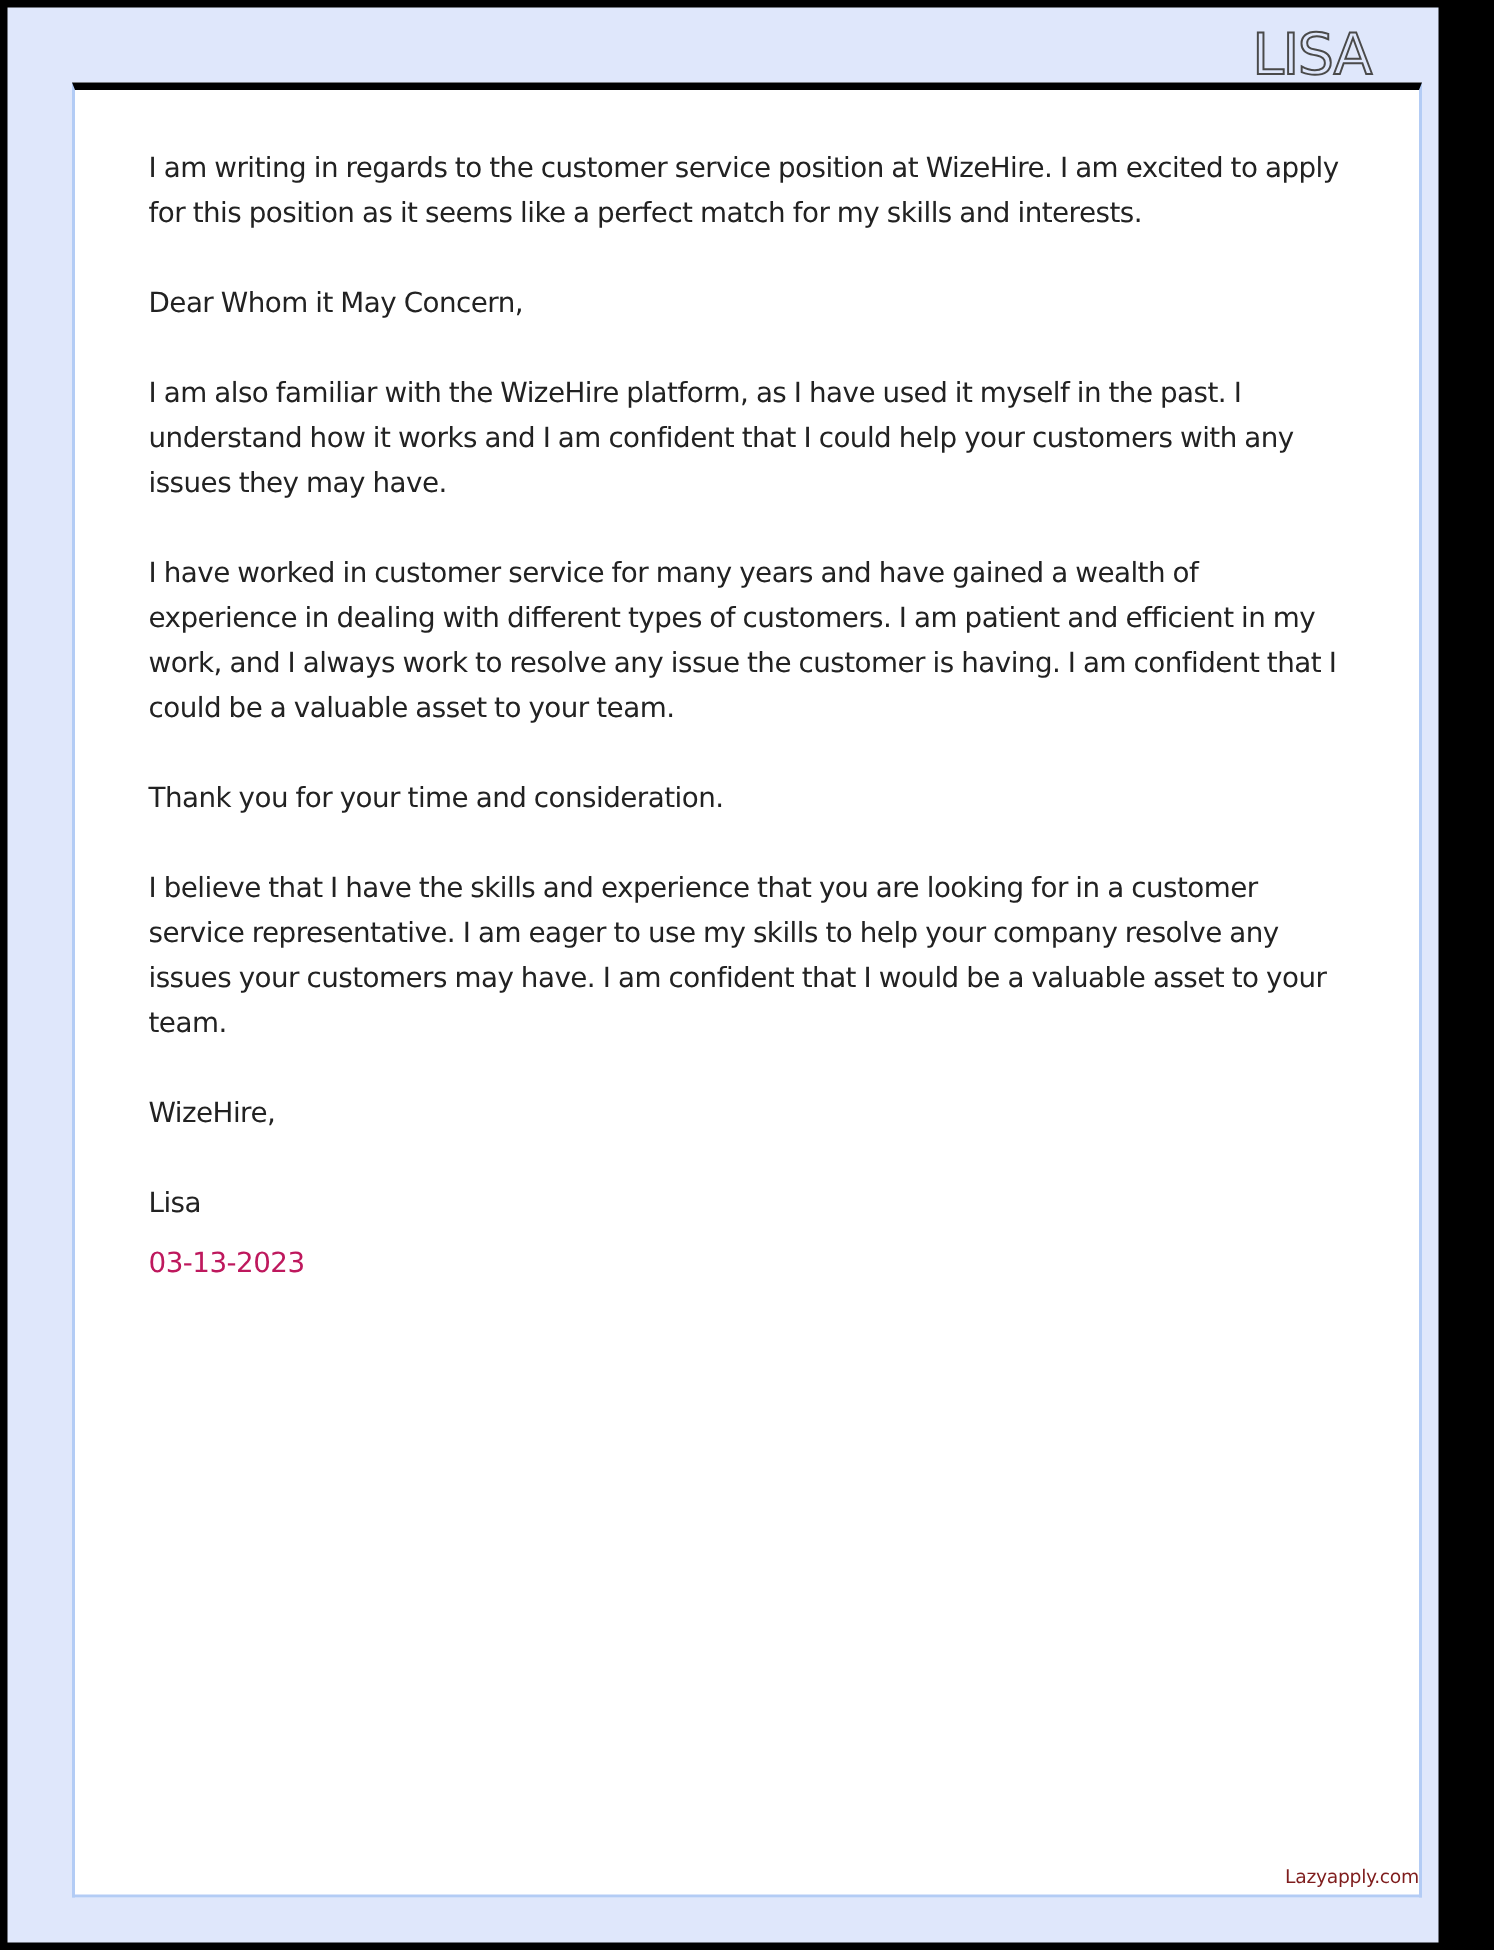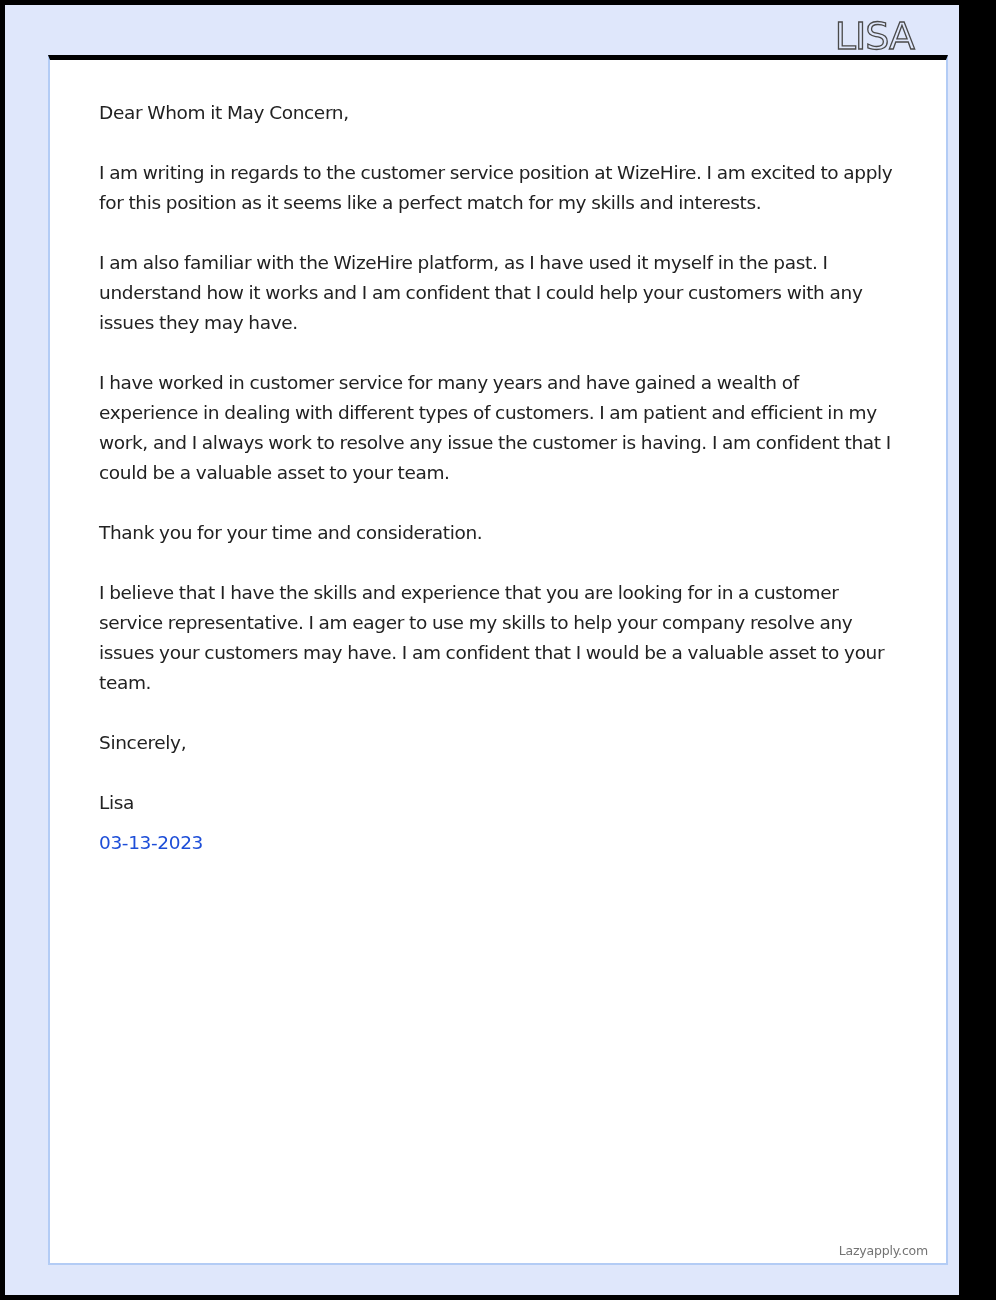--- a/index.html
+++ b/index.html
@@ -60,46 +60,46 @@
     .letter p {
       margin: 0 0 30px 0;
     }
     .letter p.signoff {
       margin-bottom: 30px;
     }
     .letter p.signature {
       margin-bottom: 10px;
     }
     .letter p.date {
-      color: #1d4ed8;
+      color: #be185d;
       margin: 0;
     }
     .footer-brand {
       position: absolute;
-      right: 18px;
+      right: 0;
       bottom: 5px;
       font-size: 12.5px;
-      color: #737373;
+      color: #7f1d1d;
       letter-spacing: -0.2px;
     }
   </style>
 </head>
 <body>
 
 <div class="frame">
   <div class="brand-name">LISA</div>
 
   <div class="page">
     <div class="letter">
+      <p>I am writing in regards to the customer service position at WizeHire. I am excited to apply for this position as it seems like a perfect match for my skills and interests.</p>
       <p>Dear Whom it May Concern,</p>
-      <p>I am writing in regards to the customer service position at WizeHire. I am excited to apply for this position as it seems like a perfect match for my skills and interests.</p>
       <p>I am also familiar with the WizeHire platform, as I have used it myself in the past. I understand how it works and I am confident that I could help your customers with any issues they may have.</p>
       <p>I have worked in customer service for many years and have gained a wealth of experience in dealing with different types of customers. I am patient and efficient in my work, and I always work to resolve any issue the customer is having. I am confident that I could be a valuable asset to your team.</p>
       <p>Thank you for your time and consideration.</p>
       <p>I believe that I have the skills and experience that you are looking for in a customer service representative. I am eager to use my skills to help your company resolve any issues your customers may have. I am confident that I would be a valuable asset to your team.</p>
-      <p class="signoff">Sincerely,</p>
+      <p class="signoff">WizeHire,</p>
       <p class="signature">Lisa</p>
       <p class="date">03-13-2023</p>
     </div>
 
     <div class="footer-brand">Lazyapply.com</div>
   </div>
 </div>
 
 </body></html>

